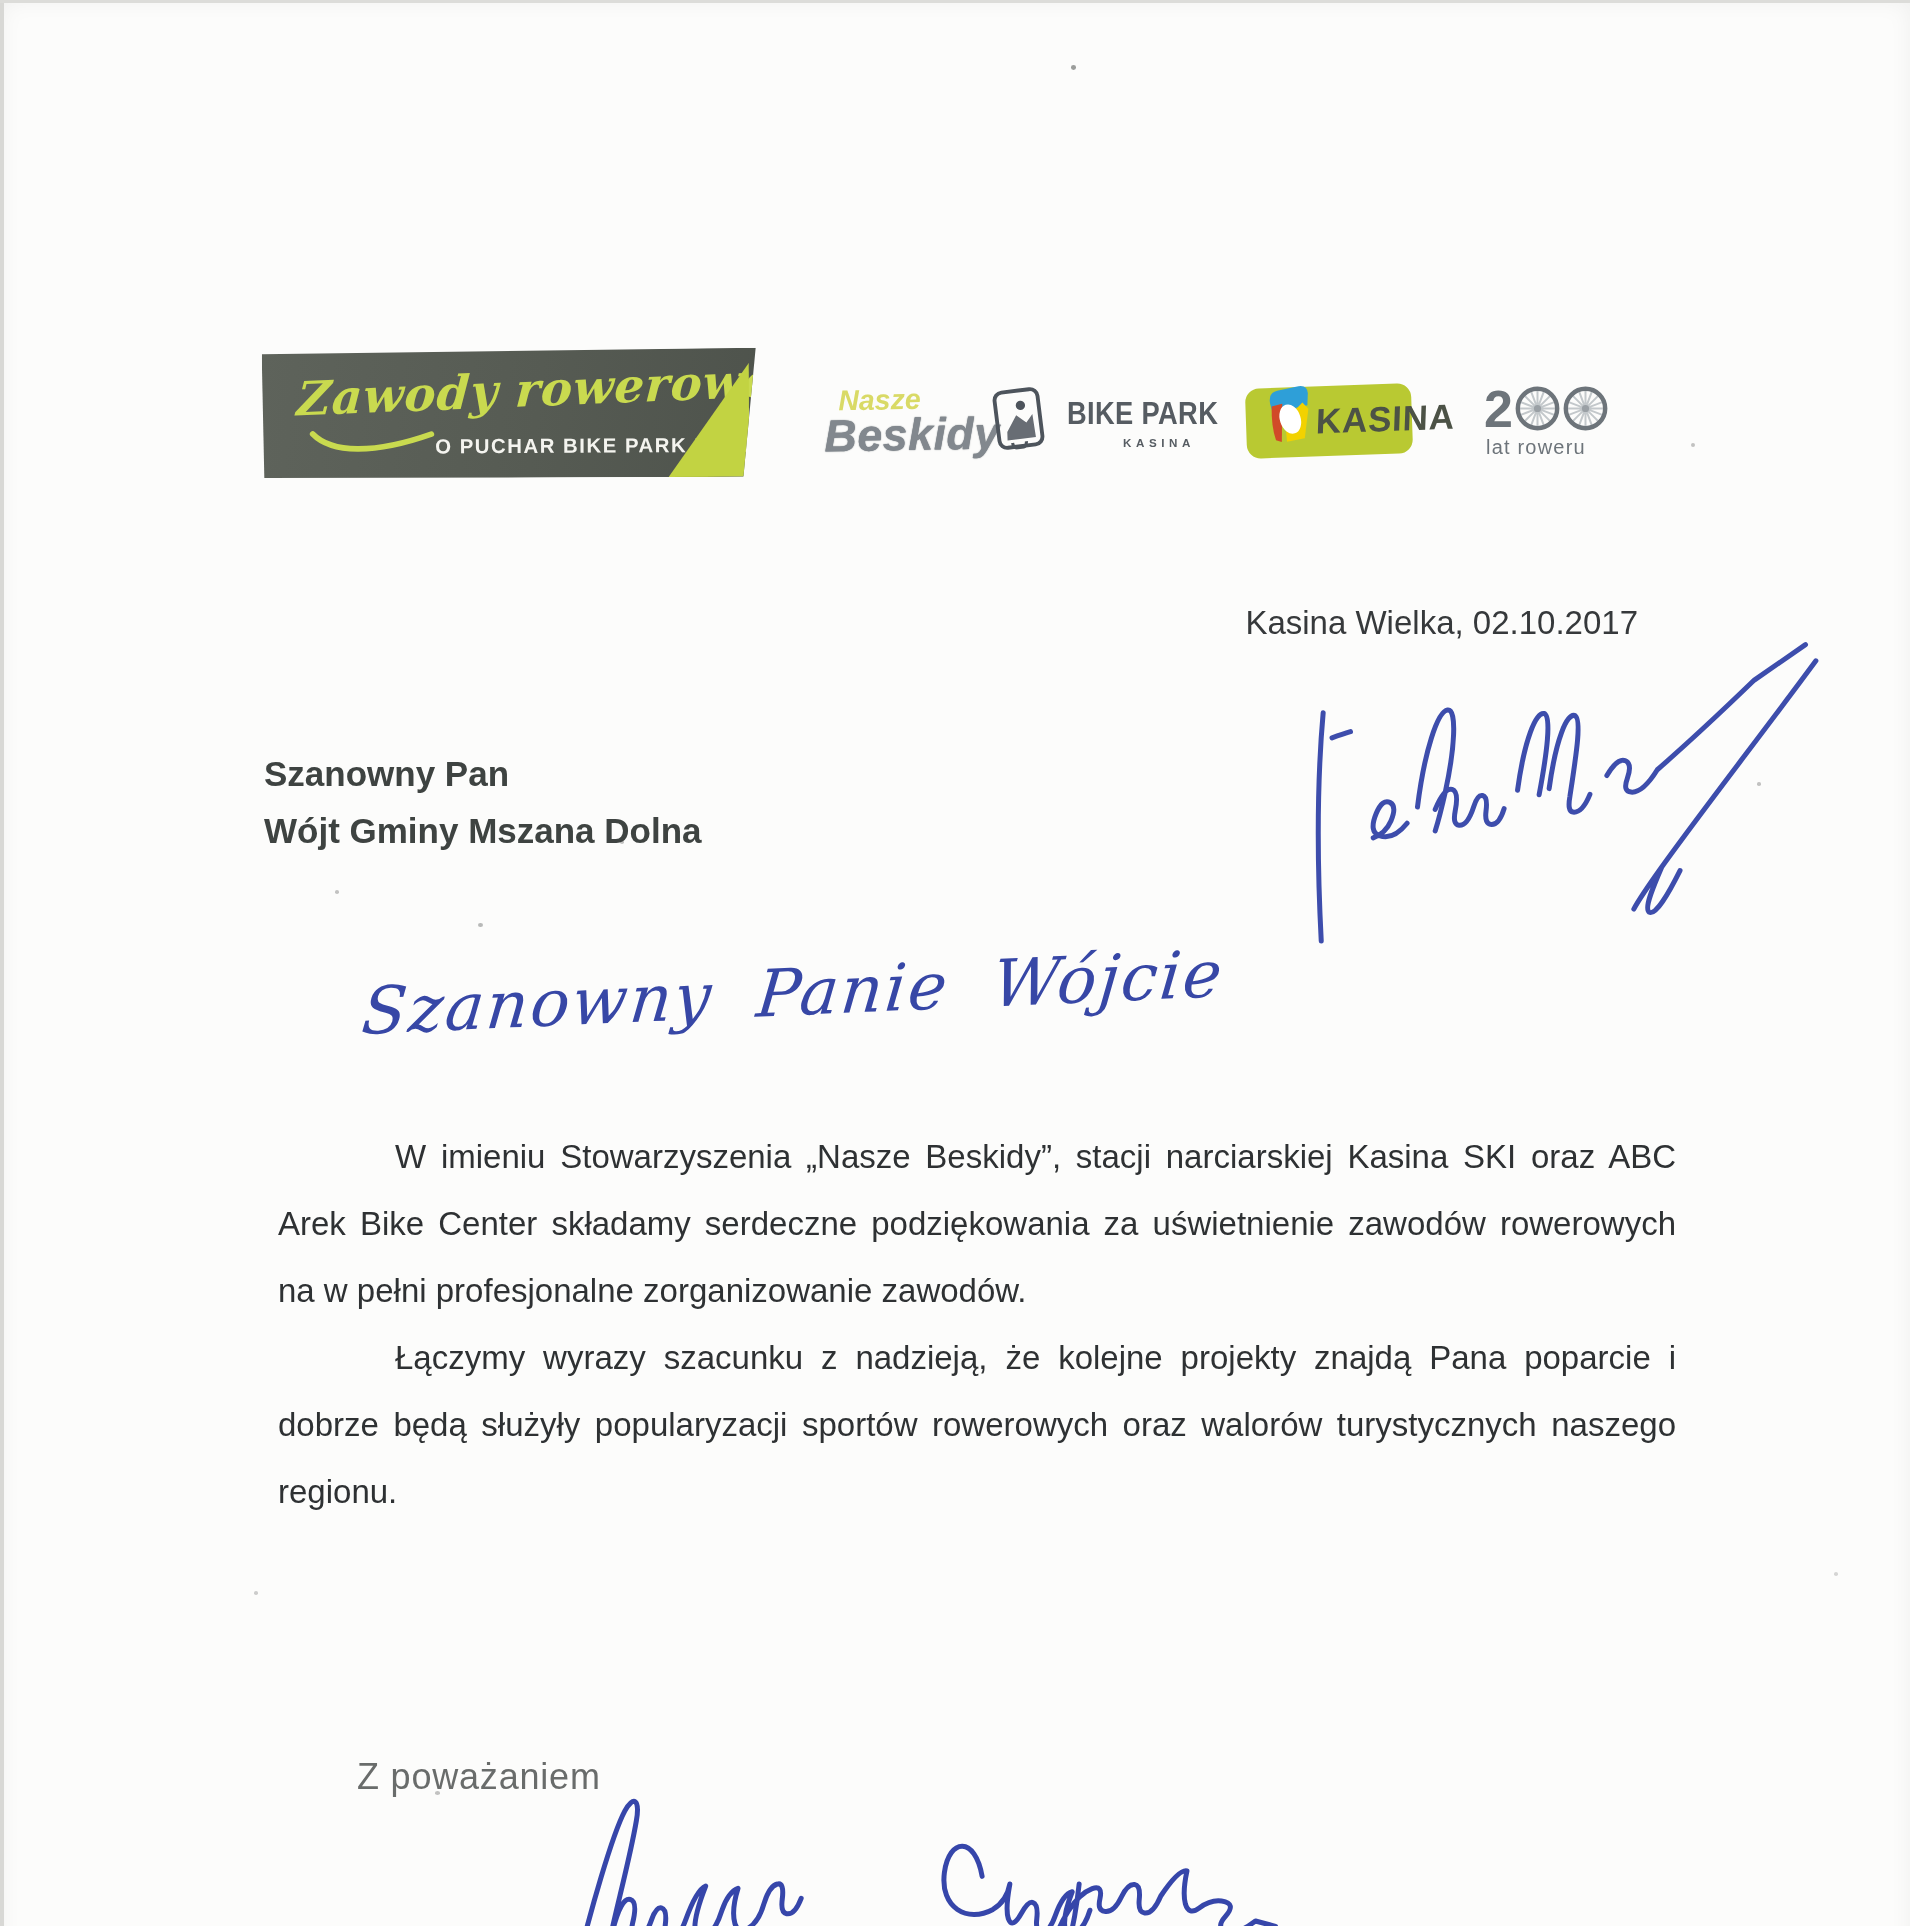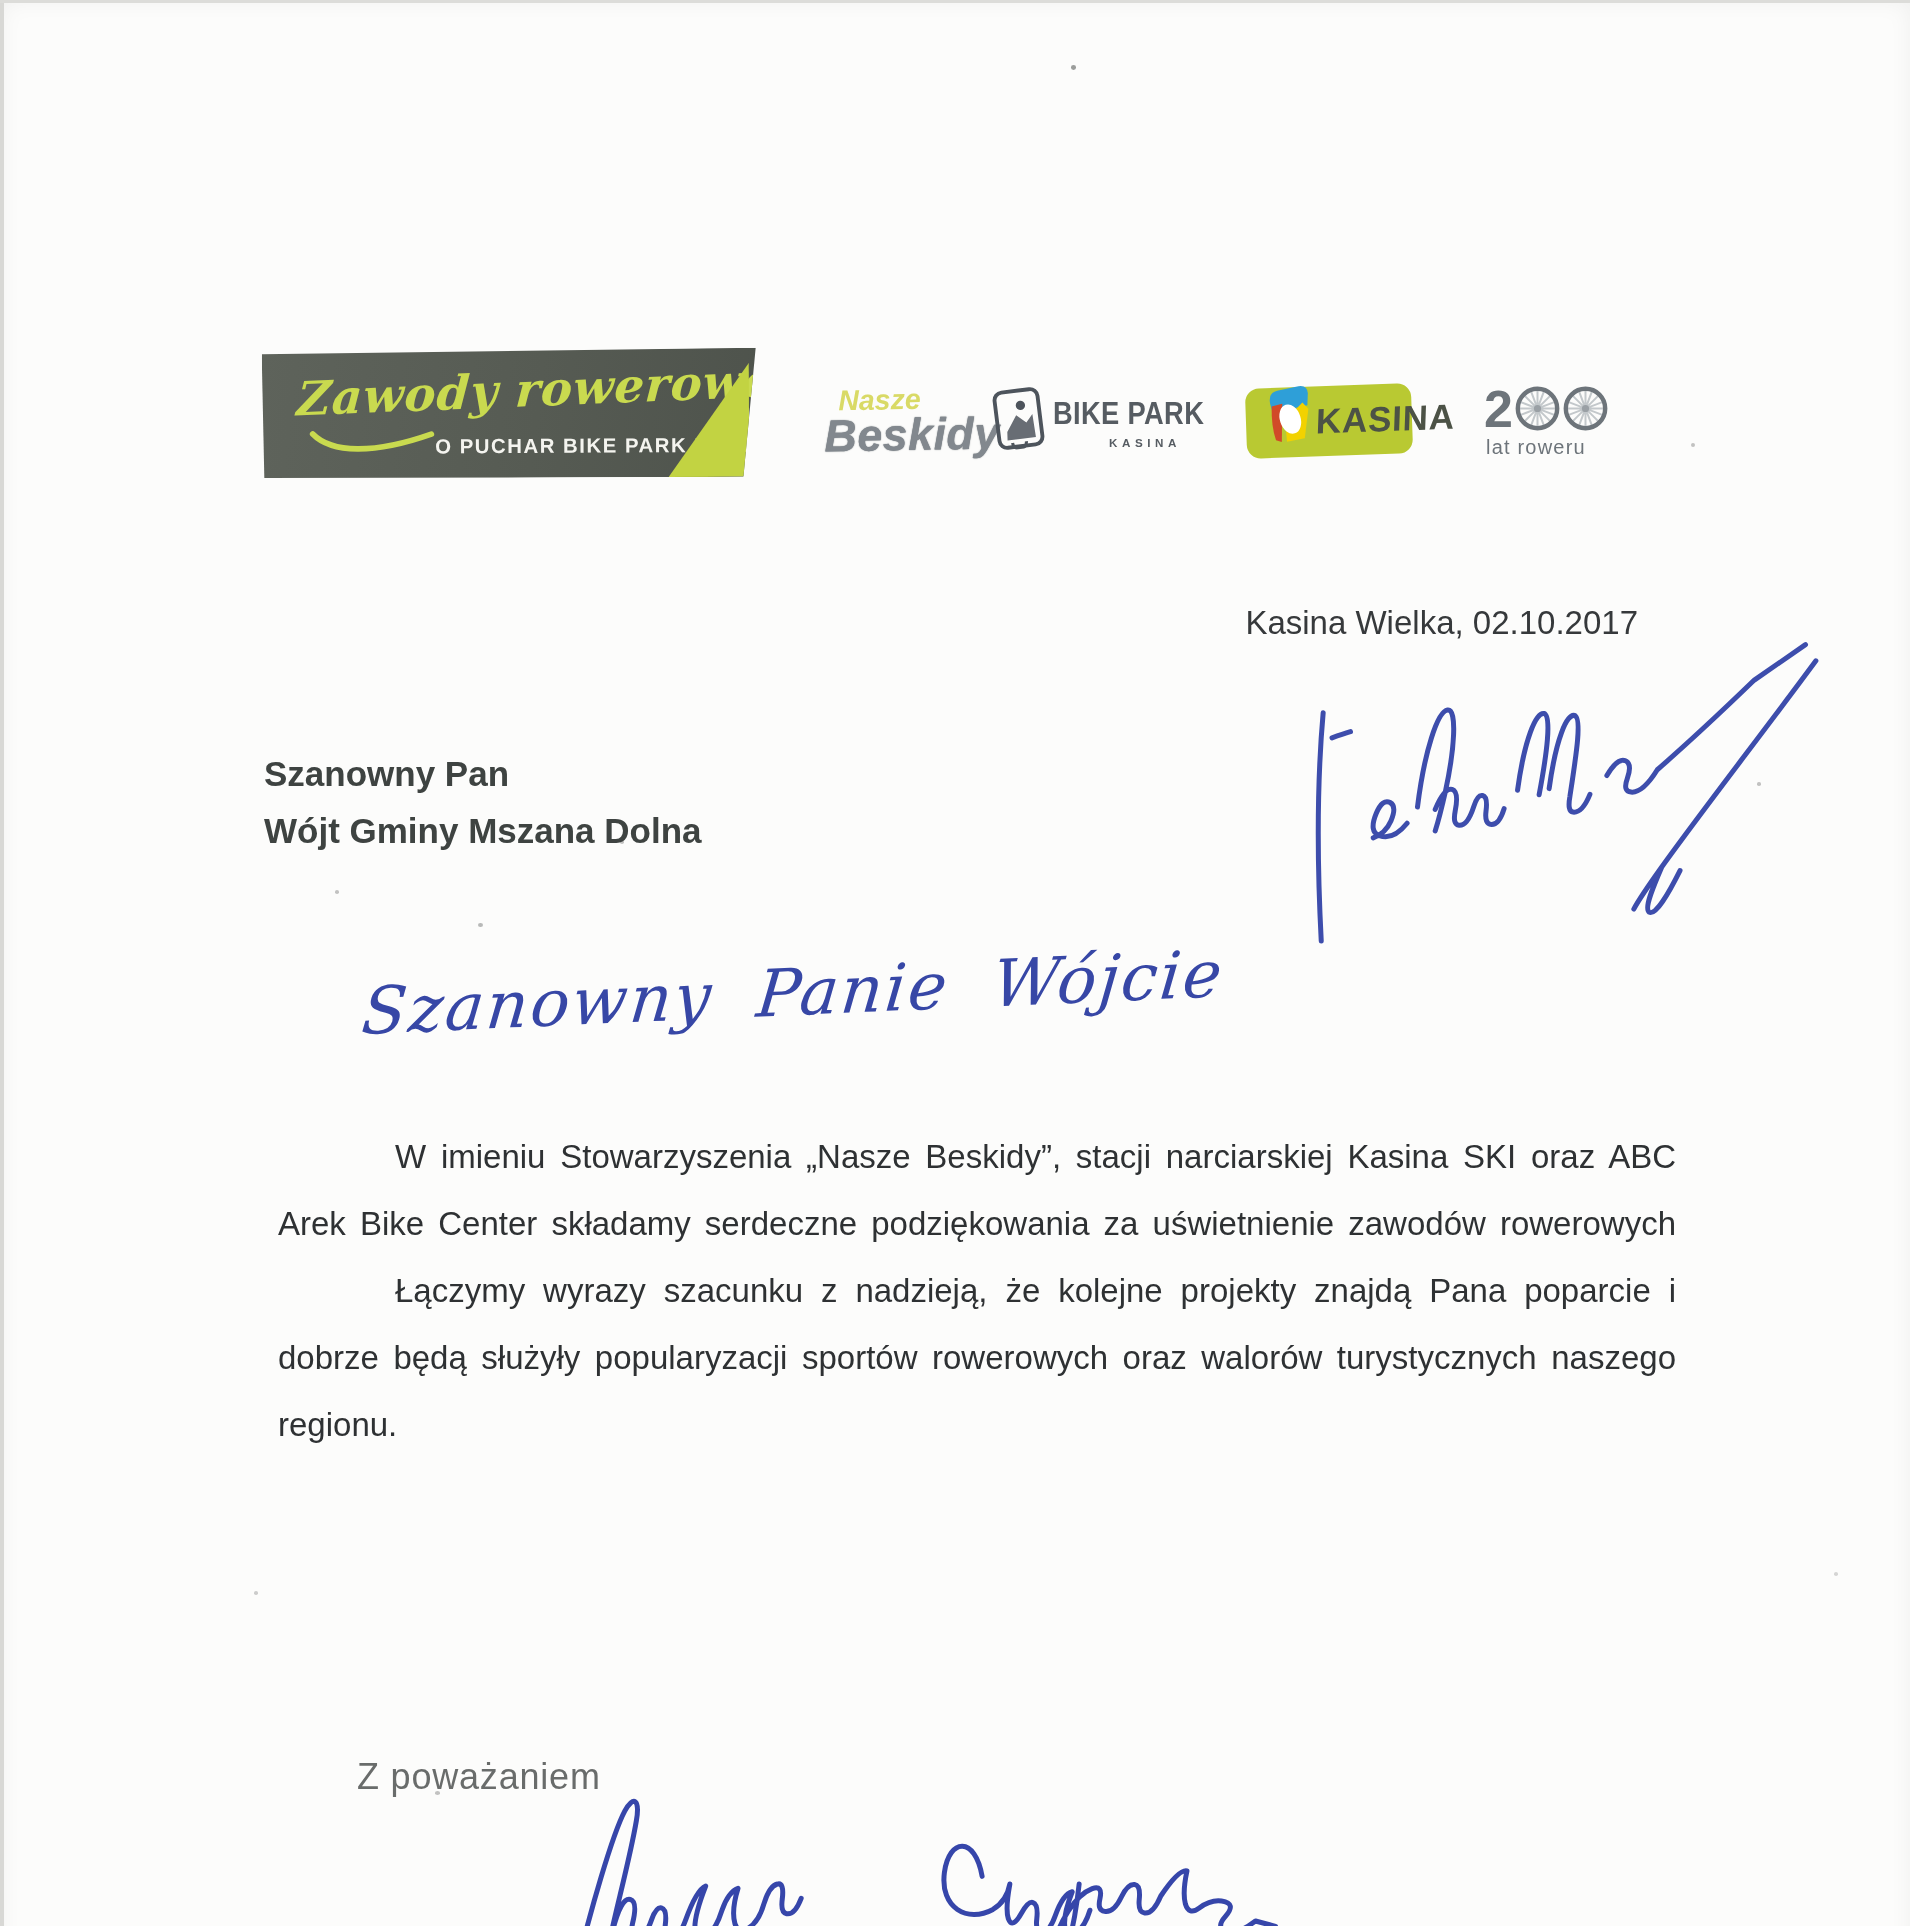--- a/index.html
+++ b/index.html
@@ -32,21 +32,21 @@
     position:absolute; right:10.8px; bottom:0; width:81px; height:114px;
     background:#c2d342; clip-path:polygon(100% 0,100% 100%,0 100%);
   }
 
   
   .logo-nb{position:absolute; left:824px; top:383px; transform:rotate(-1deg);}
   .nb1{margin-left:14.6px; font-size:28.5px; font-weight:bold; font-style:italic; color:#d9da66;}
   .nb2{font-size:45px; font-weight:bold; font-style:italic; color:#82888e; margin-top:-7px;
        text-shadow:0 0 1.2px #596066; letter-spacing:0.4px;}
 
-  .logo-bp{position:absolute; left:994px; top:385px; display:flex; gap:10px; align-items:flex-start;}
+  .logo-bp{position:absolute; left:994px; top:385px; display:flex; gap:24px; align-items:flex-start;}
   .bp-badge{transform:rotate(-7deg); margin-top:3.1px;}
   .bp-text{display:flex; flex-direction:column;}
   .bp-title{font-size:31px; font-weight:bold; color:#565c62; white-space:nowrap;
             transform:scaleX(.88); transform-origin:left; letter-spacing:0.4px; margin-top:10.8px;}
   .bp-sub{width:128px; text-align:right; font-size:11.6px; font-weight:bold; color:#565c62;
           letter-spacing:4.6px; margin-top:3.9px;}
 
   .logo-kasina{position:absolute; left:1246px; top:386px; width:166px; height:70px;
                background:#b9c932; border-radius:14px; transform:rotate(-2deg);}
   .kasina-emblem{position:absolute; left:18.5px; top:-12.3px;}
@@ -160,20 +160,21 @@
   <div class="recipient">
     <div class="r-salutation">Szanowny Pan</div>
     <div class="r-title">Wójt Gminy Mszana Dolna</div>
   </div>
 
   <div class="greeting">Szanowny Panie Wójcie</div>
 
   <div class="letter-body">
     <div class="line indent">W imieniu Stowarzyszenia „Nasze Beskidy”, stacji narciarskiej Kasina SKI oraz ABC</div>
     <div class="line">Arek Bike Center składamy serdeczne podziękowania za uświetnienie zawodów rowerowych</div>
+    <div class="line para-end">na w pełni profesjonalne zorganizowanie zawodów.</div>
     <div class="line indent">Łączymy wyrazy szacunku z nadzieją, że kolejne projekty znajdą Pana poparcie i</div>
     <div class="line">dobrze będą służyły popularyzacji sportów rowerowych oraz walorów turystycznych naszego</div>
     <div class="line para-end">regionu.</div>
   </div>
 
   <div class="closing">Z poważaniem</div>
 
   <svg class="signature-svg" width="794" height="231" viewBox="0 0 2060 600">
     <g fill="none" stroke="#3646aa" stroke-width="13" stroke-linecap="round" stroke-linejoin="round">
       <path d="M112,560 C150,400 208,200 240,140 C262,100 280,108 270,165 C252,272 210,420 196,500 q-10,55 -18,88 M208,452 q22,-88 46,-82 q20,6 6,62 q-9,38 6,41 q24,5 44,-52 q12,-32 25,-29 q15,4 10,44 q-4,33 13,35 q22,2 40,-48 q28,-78 52,-88 q-36,92 -26,126 q8,26 30,6 q24,-23 38,-68 q16,-48 42,-58 q-18,58 -8,92 q8,26 34,12 q28,-16 42,-66 q14,-44 34,-49 q18,-5 13,38 q-5,36 11,39 q21,4 38,-40"></path>

